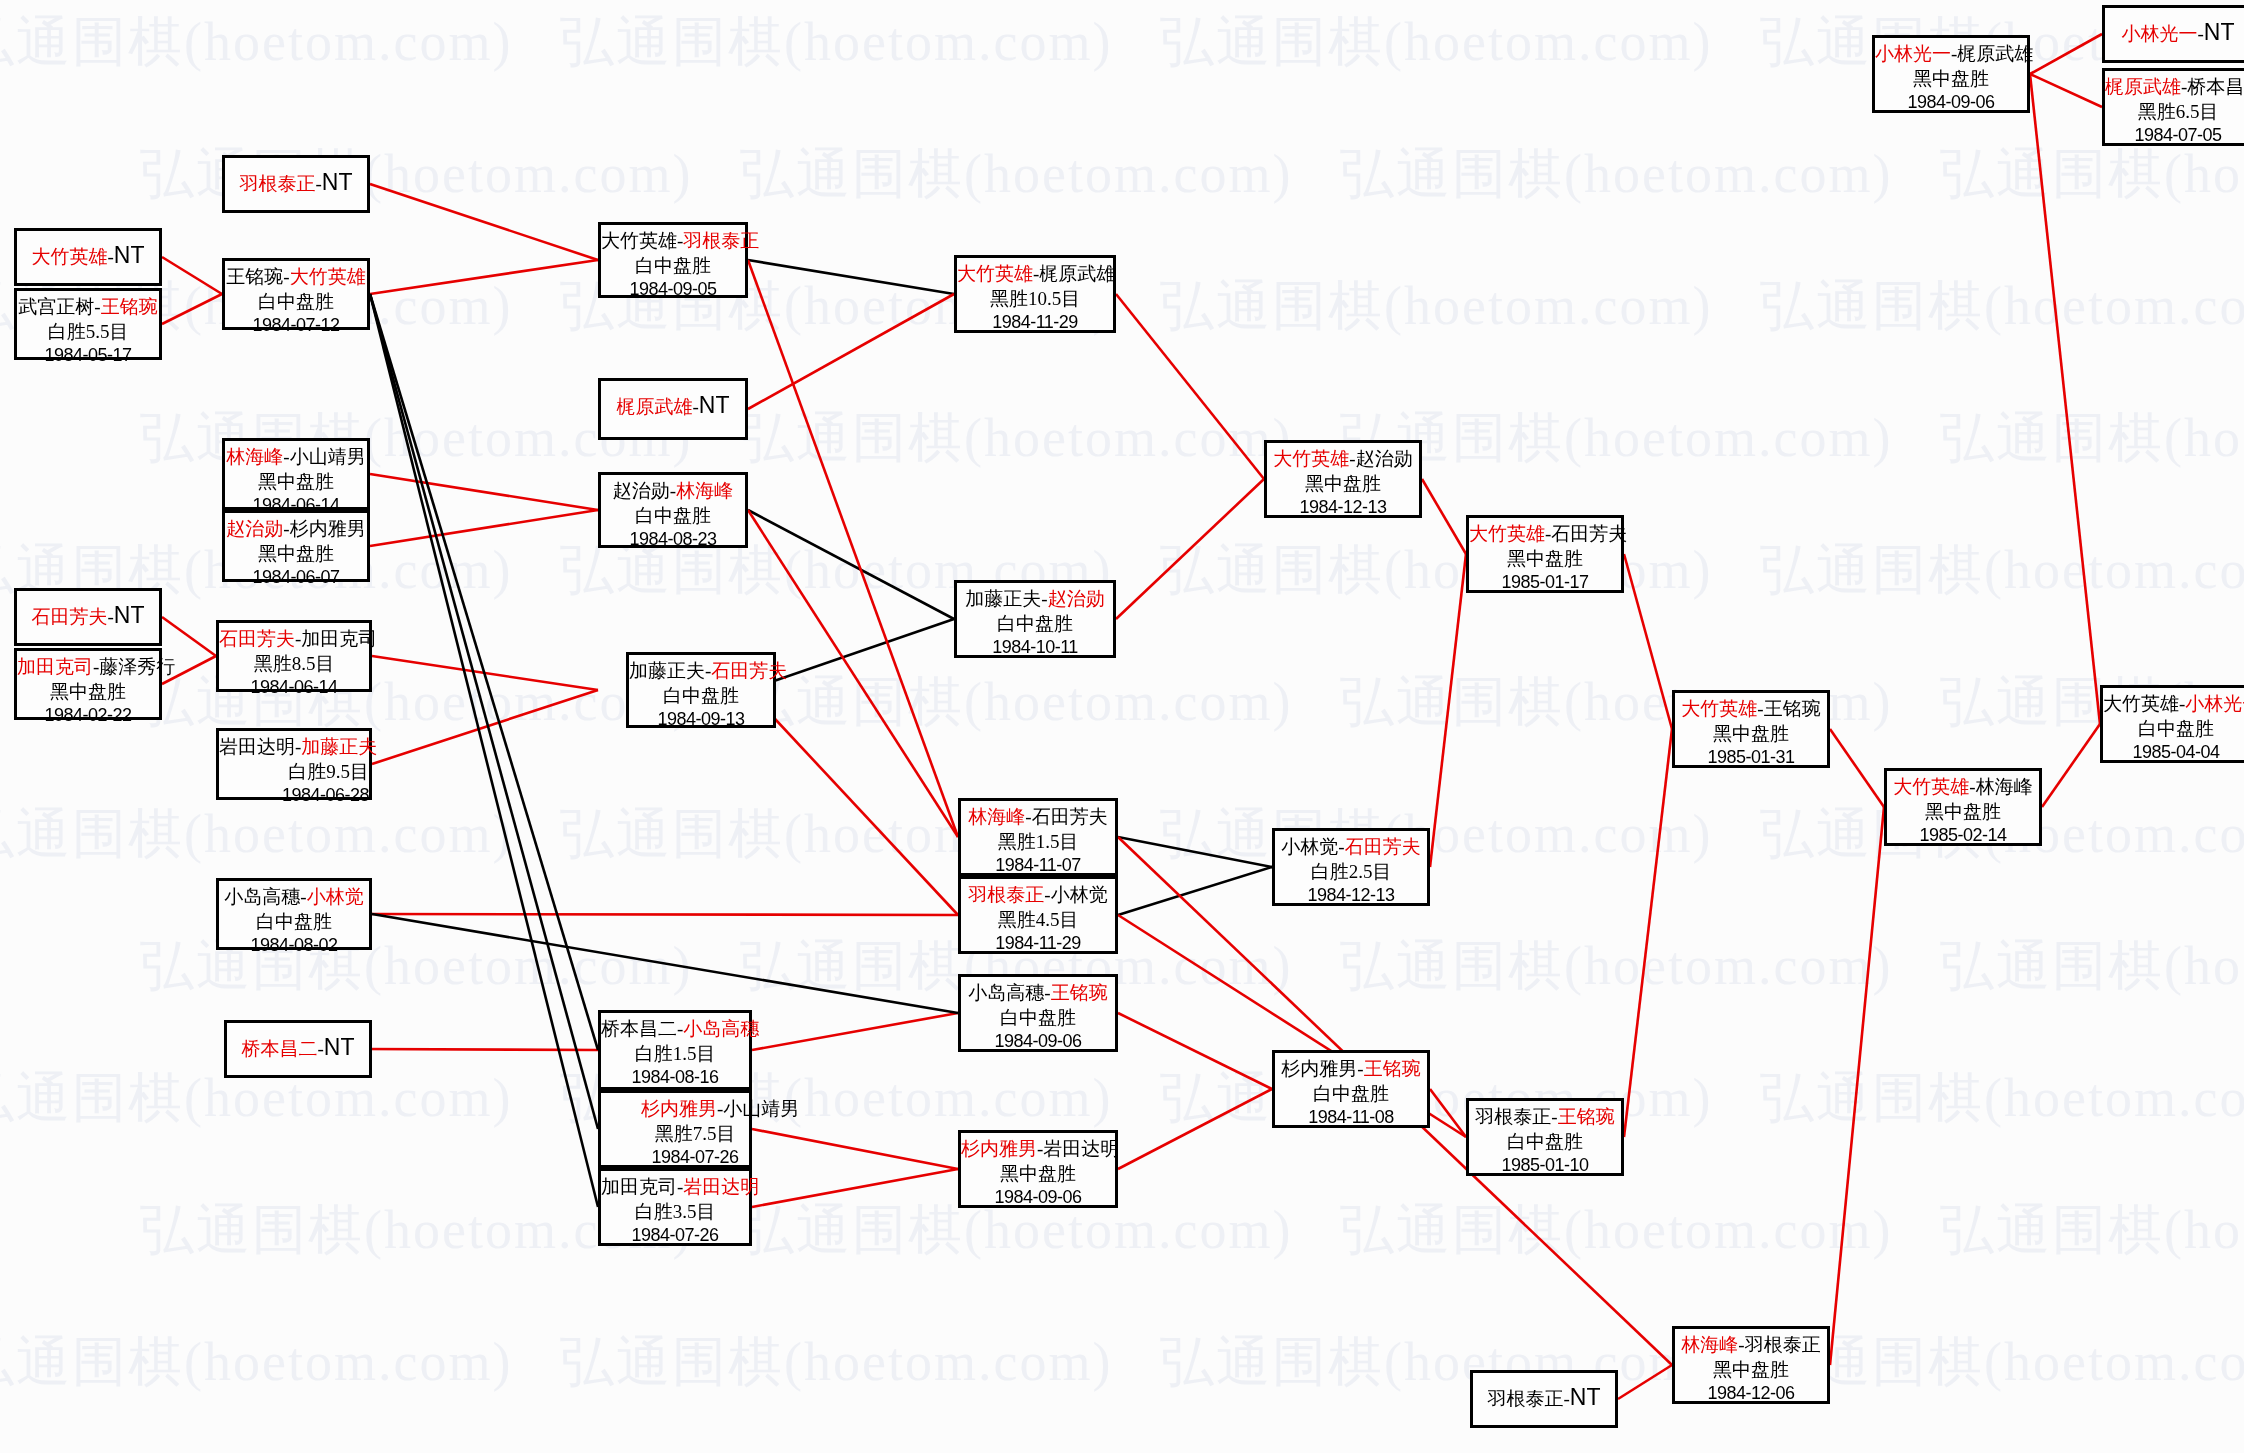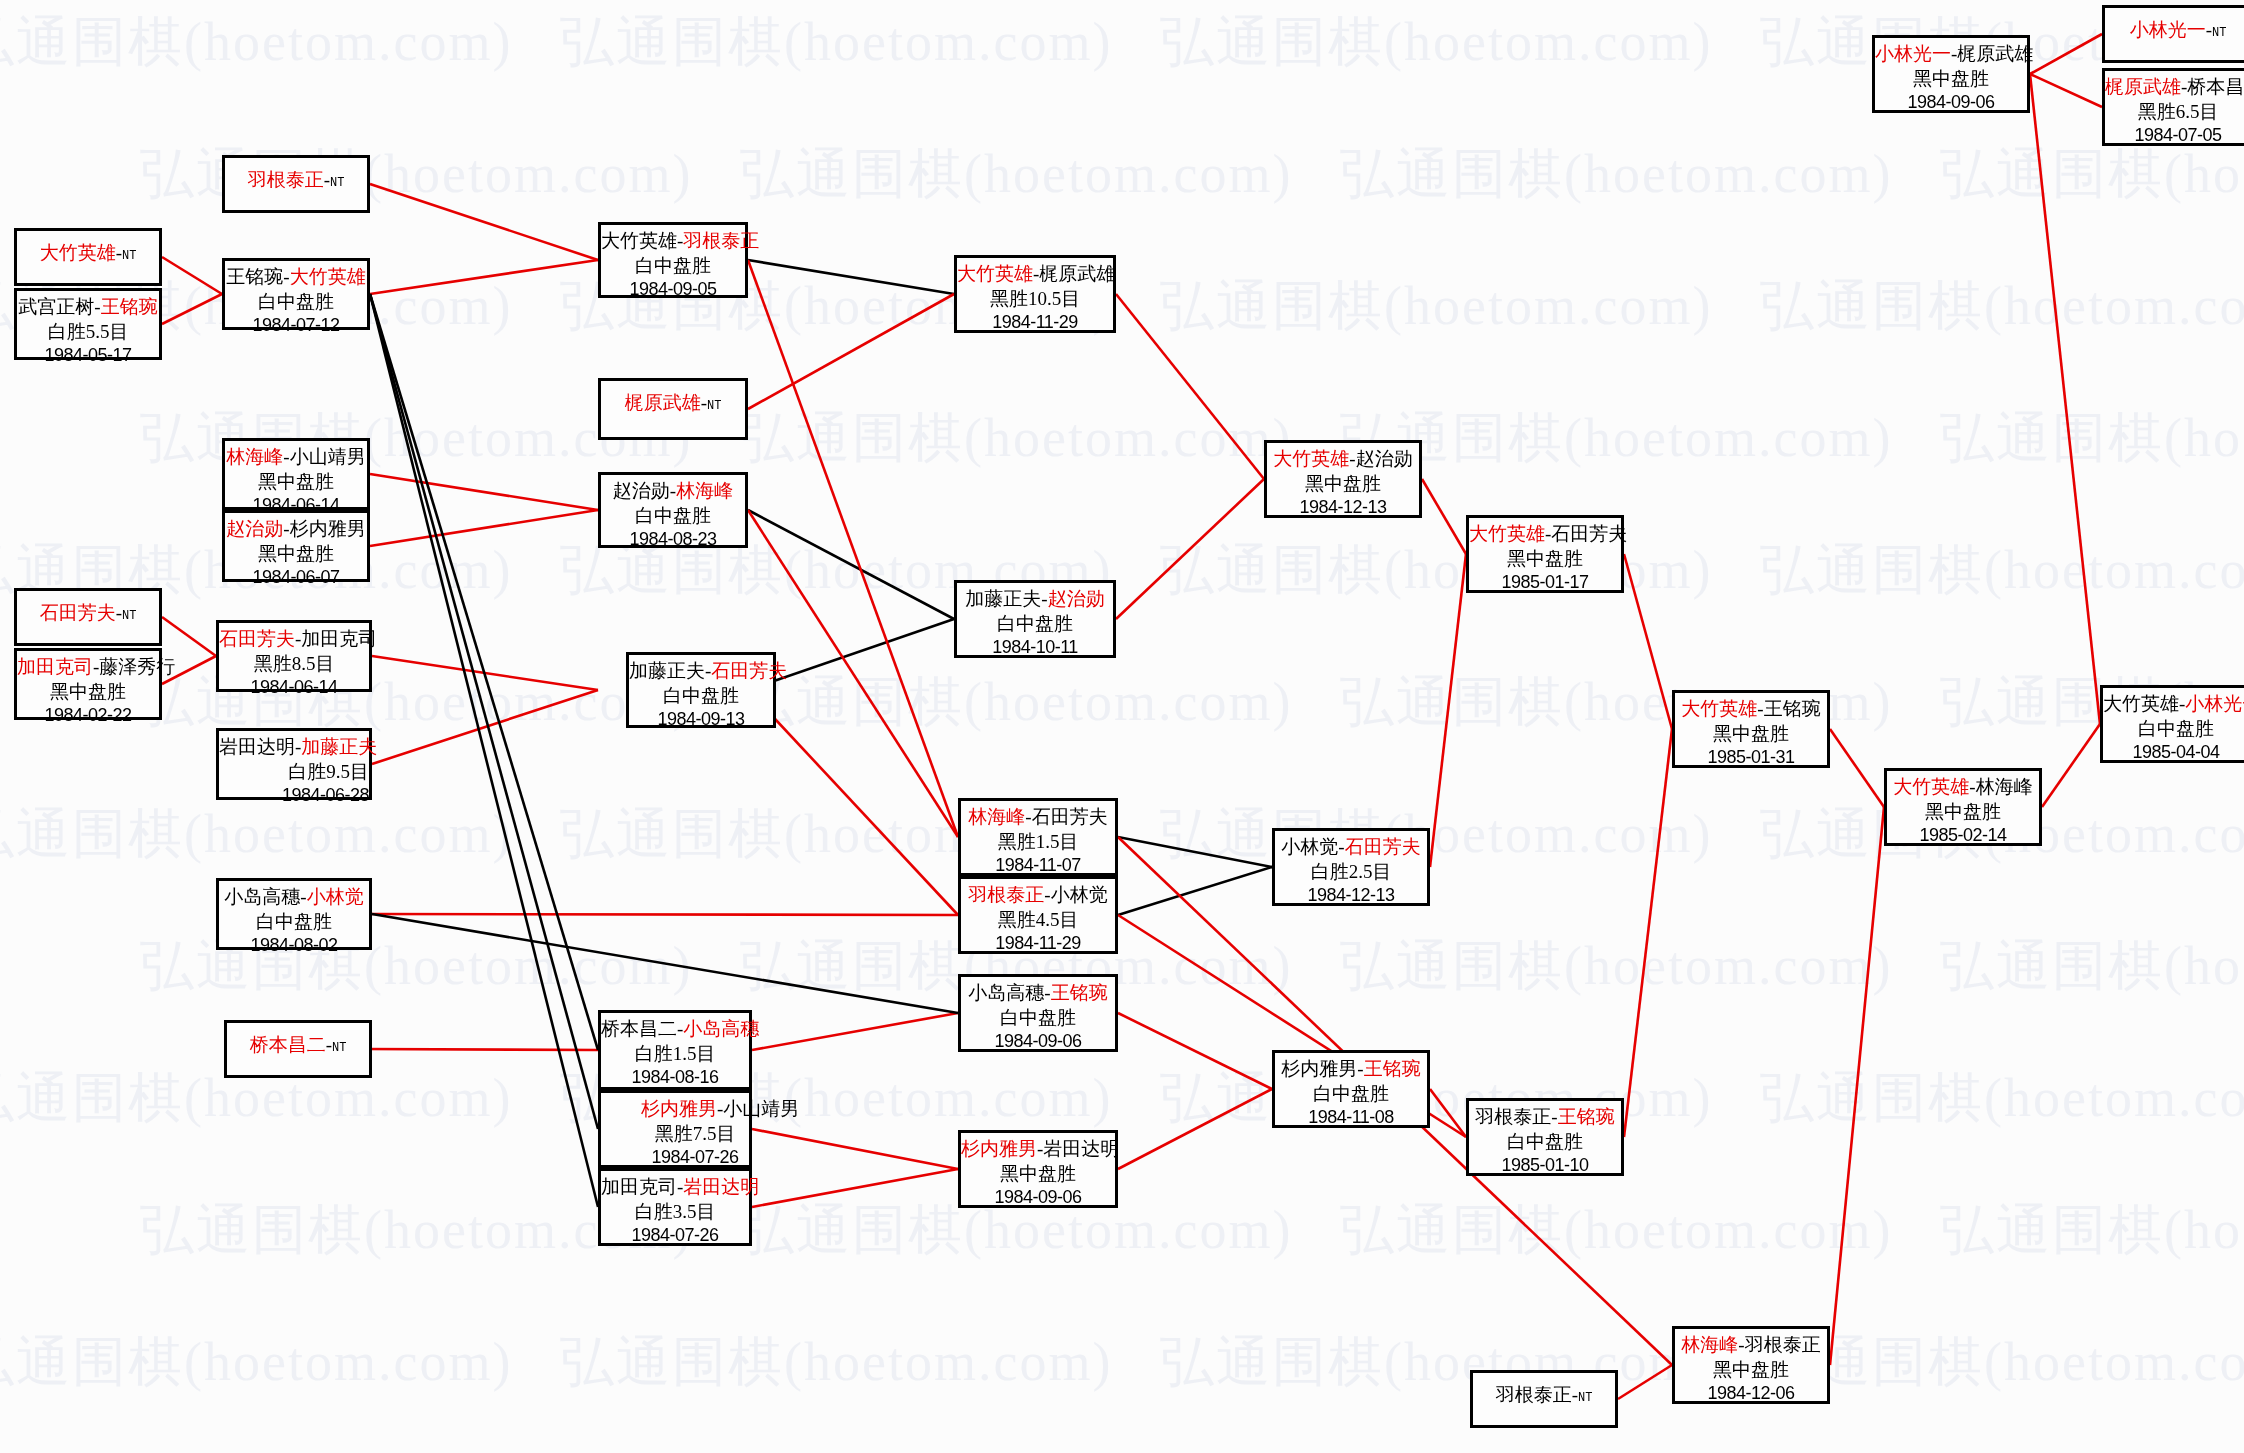--- a/index.html
+++ b/index.html
@@ -46,21 +46,21 @@
   .node .dt{
     white-space:nowrap;
     font-family:"Liberation Sans","DejaVu Sans",sans-serif;
     font-size:18px;
     letter-spacing:-0.5px;
   }
   .r{color:#e60000;}
   .k{color:#000;}
   .seedpad{padding-top:10px;}
   .node.seed .ttl{font-size:19px;}
-  .nt{font-family:Liberation Mono, monospace;font-size:12px;margin-top:39px;}
+  .nt{font-family:Liberation Sans, sans-serif;font-size:23px;margin-top:39px;}
 </style>
 </head>
 <body>
 
 <div id="stage">
   <div id="watermarks">
       <div class="wm" style="left: -40px; top: 6px; color: rgb(238, 240, 245);">弘通围棋(hoetom.com)</div>
       <div class="wm" style="left: 560px; top: 6px; color: rgb(238, 240, 245);">弘通围棋(hoetom.com)</div>
       <div class="wm" style="left: 1160px; top: 6px; color: rgb(238, 240, 245);">弘通围棋(hoetom.com)</div>
       <div class="wm" style="left: 1760px; top: 6px; color: rgb(238, 240, 245);">弘通围棋(hoetom.com)</div>

